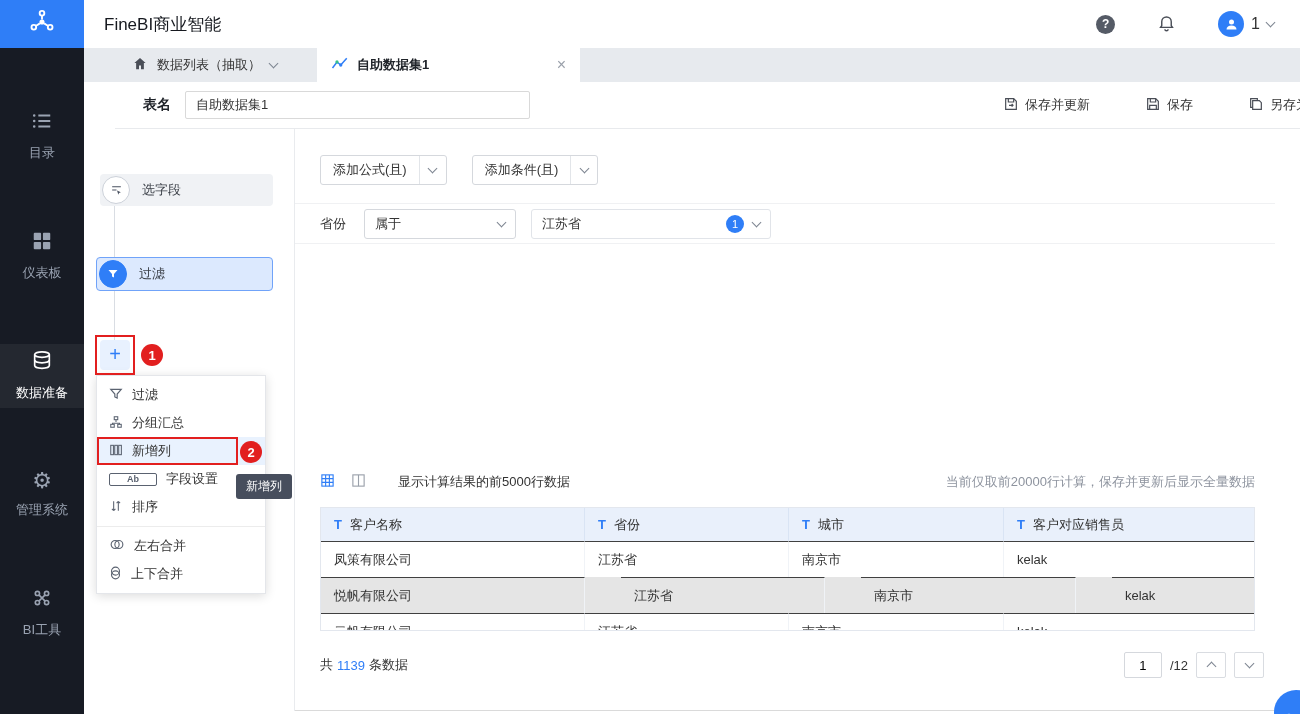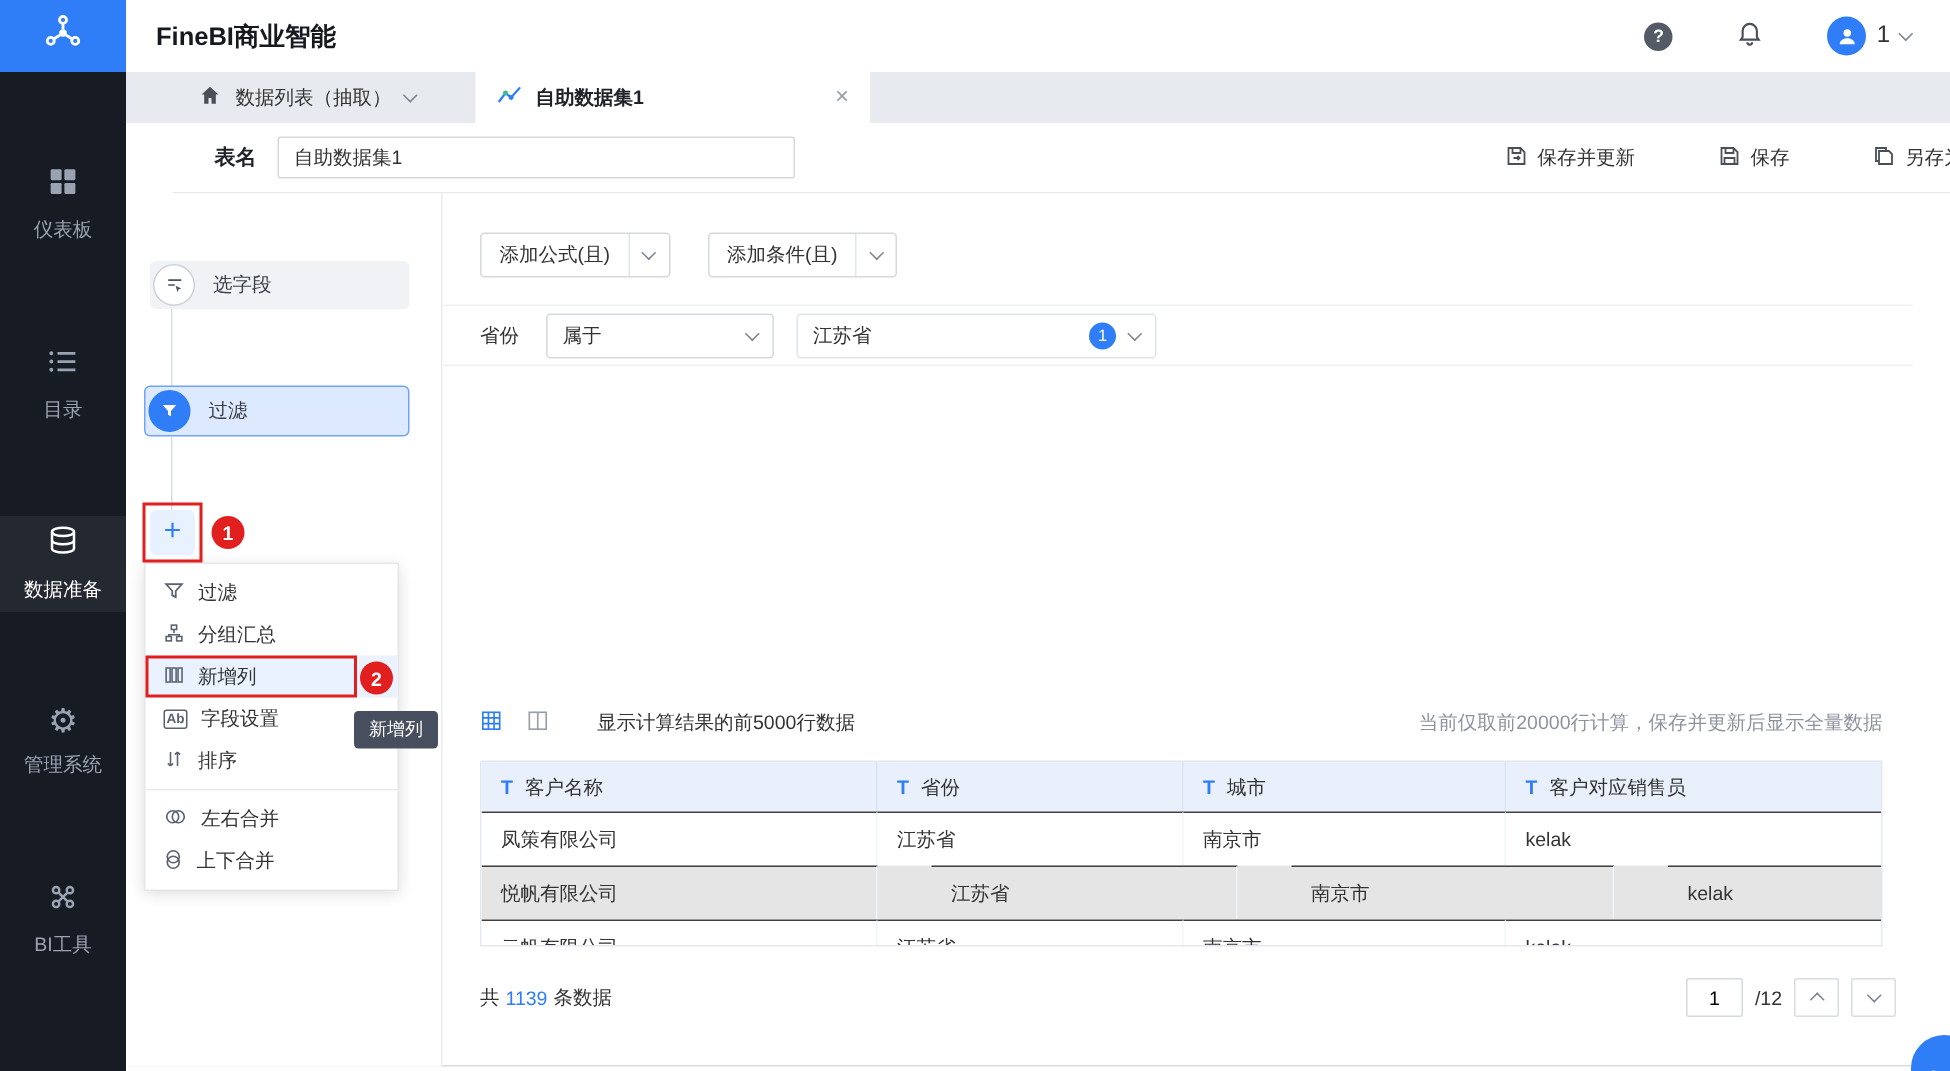--- a/index.html
+++ b/index.html
@@ -11,21 +11,21 @@
   
   .sidebar { position:absolute; left:0; top:0; width:84px; height:714px; background:#171b24; z-index:10; }
   .logo { height:48px; background:#2f7ef7; display:flex; align-items:center; justify-content:center; cursor:pointer; }
   .side-item { margin-top:56px; display:flex; flex-direction:column; align-items:center; gap:9px;
                color:#9aa3b2; font-size:13px; cursor:pointer; padding:6px 0; width:84px; }
   .side-item:first-child { margin-top:30px; }
   .side-item.active { color:#ffffff; background:rgba(255,255,255,0.06); }
   .uni-icon { font-size:22px; line-height:22px; }
   
   .header { position:absolute; left:84px; top:0; width:1216px; height:48px; background:#fff; display:flex; align-items:center; }
-  .header-title { margin-left:20px; font-size:17px; font-weight:700; color:#16191f; }
+  .header-title { margin-left:20px; font-size:17px; font-weight:400; color:#16191f; }
   .header-right { margin-left:auto; display:flex; align-items:center; gap:42px; margin-right:26px; }
   .help-circle { width:19px; height:19px; border-radius:50%; background:#555b66; color:#fff; font-size:12px; font-weight:700;
                  display:flex; align-items:center; justify-content:center; cursor:pointer; }
   .user-menu { display:flex; align-items:center; gap:7px; cursor:pointer; }
   .avatar { width:26px; height:26px; border-radius:50%; background:#2f7ef7; display:flex; align-items:center; justify-content:center; }
   .chev { display:inline-block; width:7px; height:7px; border-right:1.4px solid #7d8591; border-bottom:1.4px solid #7d8591;
           transform:rotate(45deg); margin-top:-3px; }
   .chev.up { transform:rotate(-135deg); margin-top:3px; }
   
   .tabbar { position:absolute; left:84px; top:48px; width:1216px; height:34px; background:#e7eaee; display:flex; }
@@ -52,21 +52,21 @@
   .chip-label { margin-left:12px; color:#3a3f47; }
   .connector { position:absolute; left:30px; width:1px; background:#d9dde3; }
   .add-btn { position:absolute; left:16px; top:211px; width:30px; height:30px; background:#e8f1fe; border-radius:4px;
              color:#2f7ef7; font-size:20px; line-height:28px; text-align:center; cursor:pointer; }
   .menu { position:absolute; left:12px; top:246px; width:170px; background:#fff; border:1px solid #e4e6ea;
           box-shadow:0 2px 10px rgba(0,0,0,0.14); padding:5px 0; z-index:5; }
   .menu-item { height:28px; display:flex; align-items:center; gap:9px; padding:0 12px; font-size:13px; color:#333; cursor:pointer; }
   .menu-item.hl { background:#e9f2fe; }
   .menu-divider { height:1px; background:#ececec; margin:5px 0; }
   .ab-box { font-size:9px; font-weight:700; color:#5a6270; border:1.2px solid #5a6270; border-radius:2px;
-            padding:0 1px; line-height:11px; }
+            padding:0 17px; line-height:11px; }
   .anno-box { position:absolute; border:2px solid #e21f1f; z-index:6; pointer-events:none; }
   .anno-box1 { left:11px; top:206px; width:40px; height:40px; }
   .anno-box2 { left:13px; top:308px; width:141px; height:28px; }
   .anno-badge { position:absolute; width:22px; height:22px; border-radius:50%; background:#e21f1f; color:#fff;
                 font-size:13px; font-weight:700; display:flex; align-items:center; justify-content:center; z-index:7; }
   .anno-badge1 { left:57px; top:215px; }
   .anno-badge2 { left:156px; top:312px; }
   .tooltip { position:absolute; left:152px; top:345px; background:#474e5d; color:#fff; font-size:12px;
              padding:4px 10px; border-radius:3px; white-space:nowrap; z-index:7; }
   
@@ -122,37 +122,37 @@
         <circle cx="12" cy="12" r="2.2" fill="#fff" stroke="none"></circle>
         <circle cx="12" cy="4.5" r="2"></circle>
           <circle cx="5" cy="16.5" r="2"></circle>
           <circle cx="19" cy="16.5" r="2"></circle>
         <path d="M12 9.8V6.5M10.2 13.2l-3.5 2.2M13.8 13.2l3.5 2.2"></path>
       </svg>
     </span>
   </div>
   <div class="side-item">
     <span>
+      <svg width="22" height="22" viewBox="0 0 24 24" fill="none" stroke="currentColor" stroke-width="2">
+        <path d="M8 6h13M8 12h13M8 18h13"></path>
+        <path d="M3.5 6h.01M3.5 12h.01M3.5 18h.01" stroke-linecap="round" stroke-width="2.8"></path>
+      </svg>
+    </span>
+    <span>目录</span>
+  </div>
+  <div class="side-item">
+    <span>
       <svg width="22" height="22" viewBox="0 0 24 24" fill="currentColor">
         <rect x="3" y="3" width="8" height="8" rx="1"></rect>
           <rect x="13" y="3" width="8" height="8" rx="1"></rect>
         <rect x="3" y="13" width="8" height="8" rx="1"></rect>
           <rect x="13" y="13" width="8" height="8" rx="1"></rect>
       </svg>
     </span>
     <span>仪表板</span>
-  </div>
-  <div class="side-item">
-    <span>
-      <svg width="22" height="22" viewBox="0 0 24 24" fill="none" stroke="currentColor" stroke-width="2">
-        <path d="M8 6h13M8 12h13M8 18h13"></path>
-        <path d="M3.5 6h.01M3.5 12h.01M3.5 18h.01" stroke-linecap="round" stroke-width="2.8"></path>
-      </svg>
-    </span>
-    <span>目录</span>
   </div>
   <div class="side-item active">
     <span>
       <svg width="22" height="22" viewBox="0 0 24 24" fill="none" stroke="currentColor" stroke-width="1.8">
         <ellipse cx="12" cy="5" rx="8" ry="3"></ellipse>
         <path d="M4 5v6c0 1.7 3.6 3 8 3s8-1.3 8-3V5"></path>
         <path d="M4 11v6c0 1.7 3.6 3 8 3s8-1.3 8-3v-6"></path>
       </svg>
     </span>
     <span>数据准备</span>

